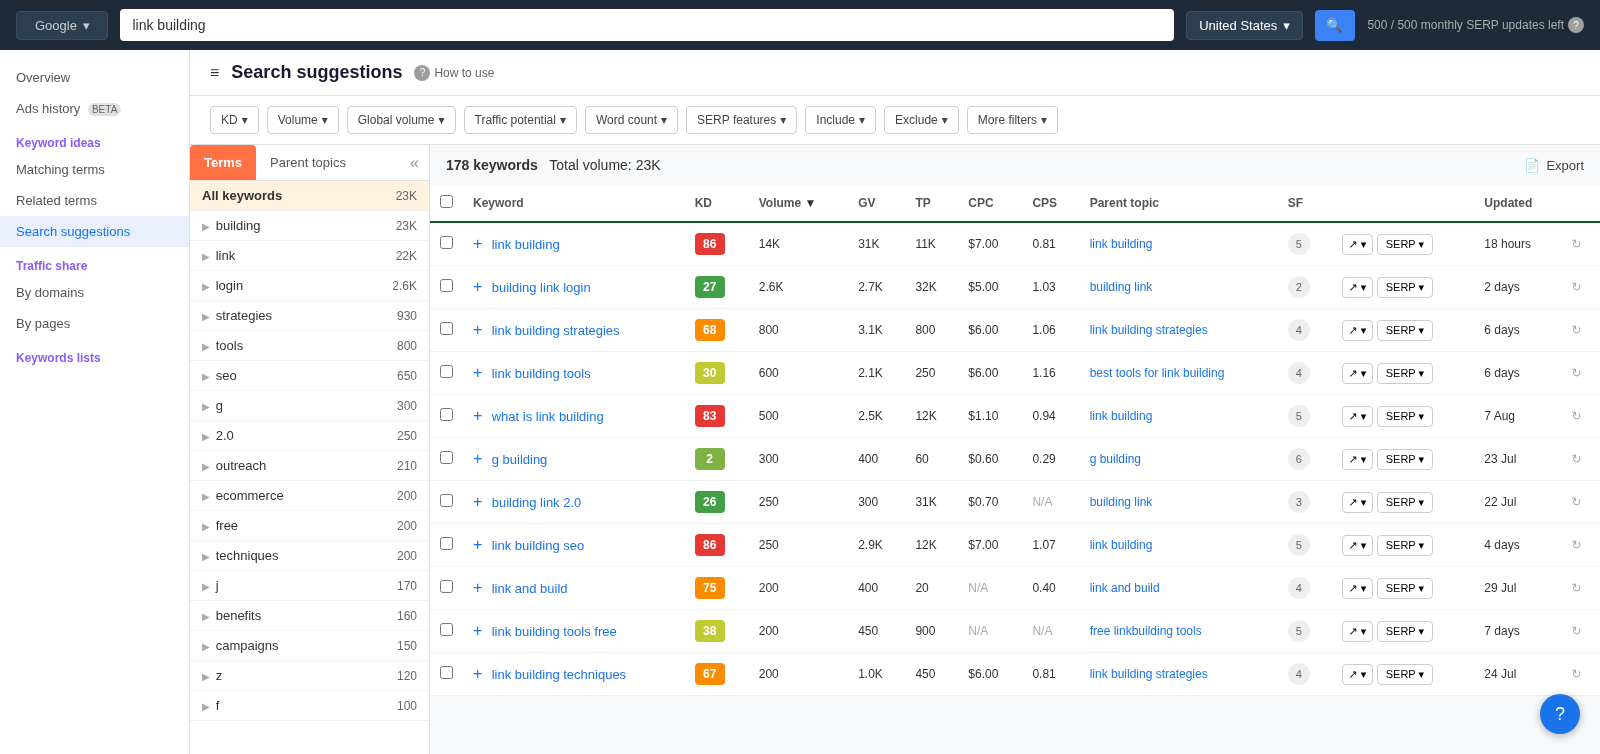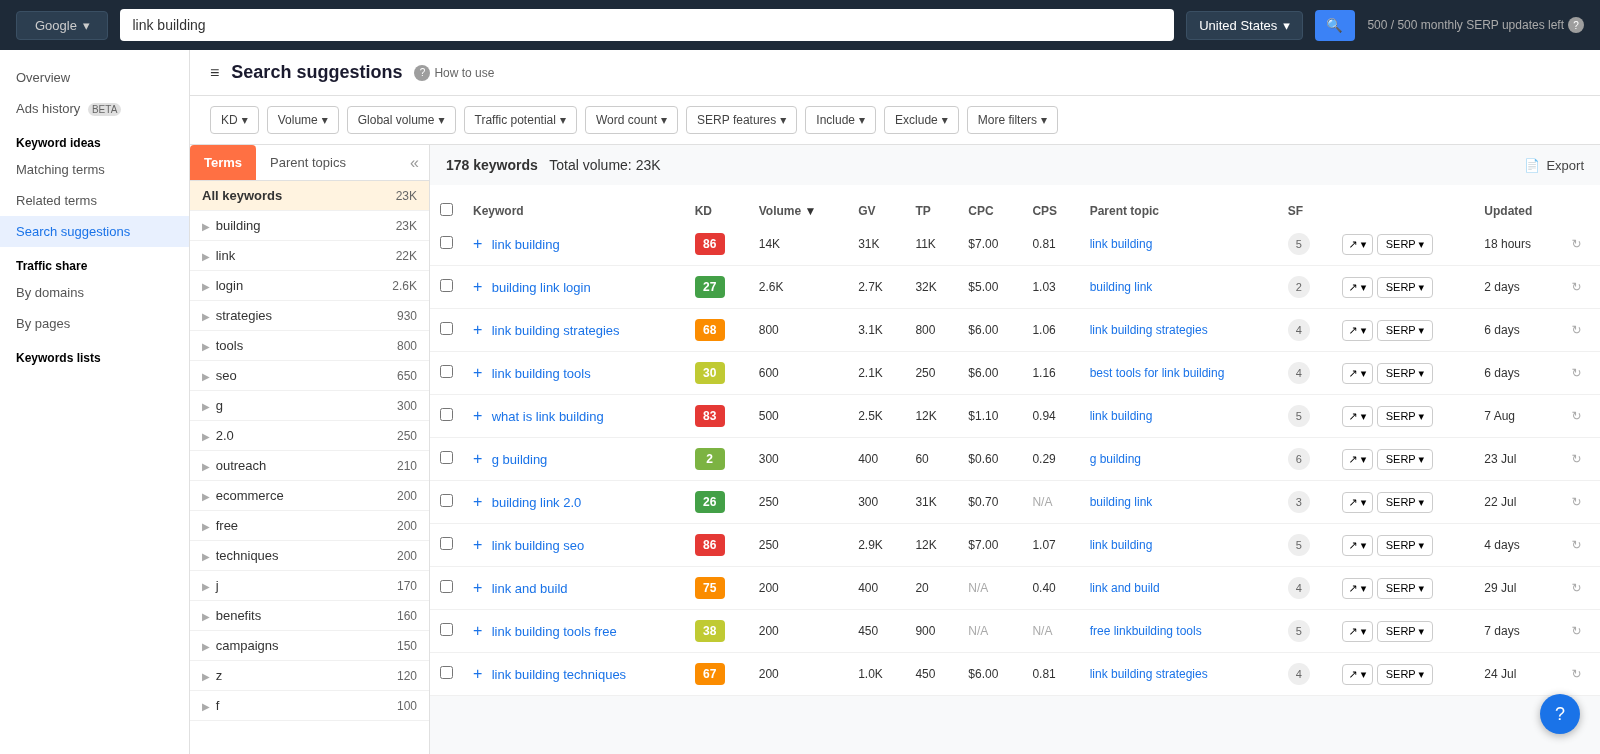--- a/index.html
+++ b/index.html
@@ -12,21 +12,21 @@
     .country-select { background: #2c3e50; color: #ffffff; border: 1px solid #3a4f63; border-radius: 4px; padding: 6px 12px; font-size: 13px; cursor: pointer; display: flex; align-items: center; gap: 6px; }
     .search-btn { background: #3b82f6; border: none; border-radius: 4px; padding: 8px 12px; color: white; cursor: pointer; }
     .serp-info { color: #aaa; font-size: 12px; display: flex; align-items: center; gap: 4px; }
 
     
     .layout { display: flex; height: calc(100vh - 50px); }
 
     
     .sidebar { width: 190px; background: #fff; border-right: 1px solid #e0e0e0; padding: 12px 0; flex-shrink: 0; overflow-y: auto; }
     .sidebar-item { padding: 8px 16px; cursor: pointer; color: #555; font-size: 13px; }
-    .sidebar-section { padding: 12px 16px 4px; font-weight: 700; font-size: 12px; color: #000000; }
+    .sidebar-section { padding: 12px 16px 4px; font-weight: 700; font-size: 12px; color: #8b5cf6; }
     .sidebar-item.active { background: #e8f0fe; color: #1a73e8; font-weight: 500; }
     .sidebar-badge { background: #e0e0e0; color: #666; font-size: 10px; padding: 1px 4px; border-radius: 10px; margin-left: 4px; }
 
     
     .main { flex: 1; display: flex; flex-direction: column; overflow: hidden; }
 
     
     .page-header { background: #fff; padding: 12px 20px; border-bottom: 1px solid #e0e0e0; display: flex; align-items: center; gap: 12px; }
     .page-title { font-size: 18px; font-weight: 700; color: #1a1a2e; }
     .how-to-use { color: #666; font-size: 12px; display: flex; align-items: center; gap: 4px; cursor: pointer; }
@@ -55,21 +55,21 @@
     
     .right-panel { flex: 1; display: flex; flex-direction: column; overflow: hidden; background: #f8f9fa; }
     .results-header { padding: 12px 16px; display: flex; align-items: center; justify-content: space-between; background: #f8f9fa; }
     .results-info { font-size: 14px; color: #333; }
     .results-info strong { font-weight: 700; }
     .export-btn { display: flex; align-items: center; gap: 6px; background: transparent; border: none; color: #444; font-size: 13px; cursor: pointer; }
 
     
     .table-wrapper { flex: 1; overflow: auto; }
     table { width: 100%; border-collapse: collapse; background: #fff; }
-    thead th { background: #fff; border-bottom: 2px solid #14532d; padding: 10px 10px; font-size: 12px; font-weight: 600; color: #555; text-align: left; white-space: nowrap; position: sticky; top: 8px; z-index: 2; }
+    thead th { background: #fff; border-bottom: 2px solid #14532d; padding: 10px 10px; font-size: 12px; font-weight: 600; color: #555; text-align: left; white-space: nowrap; position: sticky; top: 0; z-index: 2; }
     tbody tr { border-bottom: 1px solid #f0f0f0; }
     tbody td { padding: 10px 10px; font-size: 12px; color: #333; white-space: nowrap; vertical-align: middle; }
     .kd-badge { display: inline-block; width: 30px; height: 22px; border-radius: 4px; text-align: center; line-height: 22px; font-size: 12px; font-weight: 700; color: white; }
     .kd-red { background: #e53935; }
     .kd-orange { background: #fb8c00; }
     .kd-yellow-green { background: #c0ca33; }
     .kd-green { background: #43a047; }
     .kd-light-green { background: #7cb342; }
     .keyword-link { color: #1a73e8; text-decoration: none; font-size: 13px; }
     .parent-link { color: #1a73e8; text-decoration: none; }

